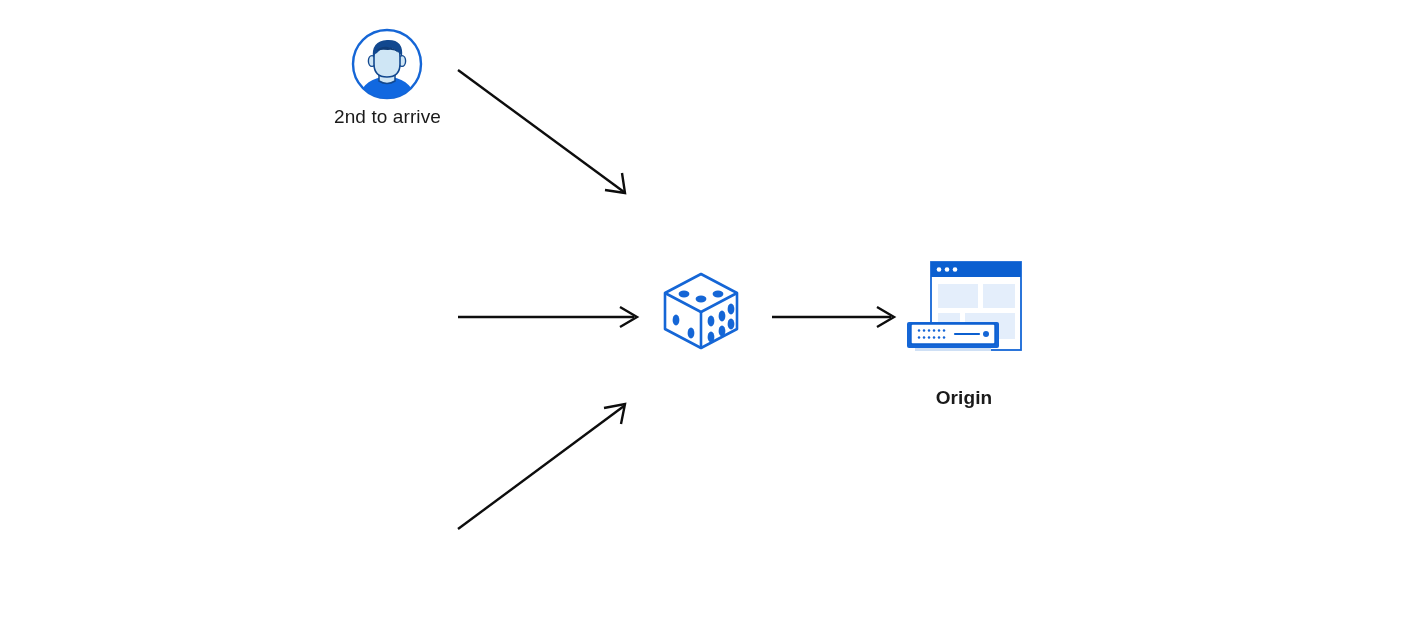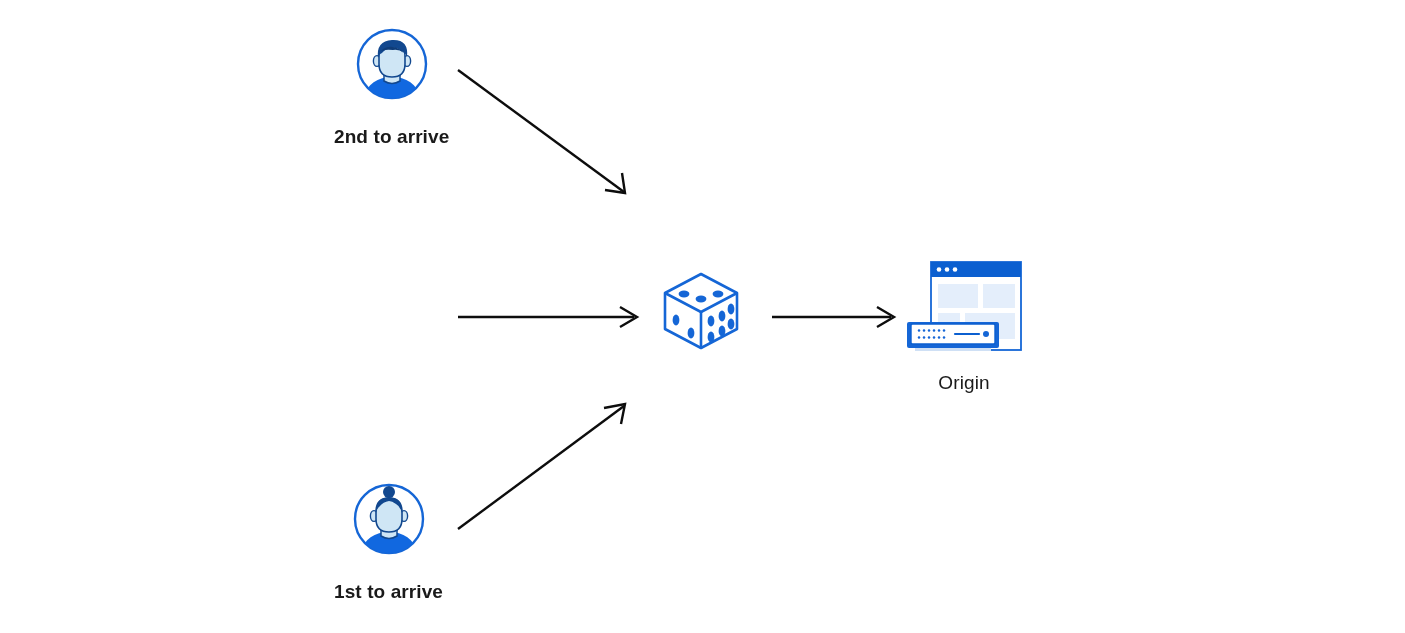--- a/index.html
+++ b/index.html
@@ -24,26 +24,26 @@
     flex-direction: column;
     align-items: center;
   }
   .node-label {
     font-size: 19px;
     color: #1a1a1a;
     letter-spacing: 0.1px;
     white-space: nowrap;
     line-height: 1;
   }
-  .avatar-node .node-label { margin-top: 26px; font-weight: bold; }
+  .avatar-node .node-label { margin-top: 6px; }
 
   .avatar-wrap { width: 74px; height: 74px; }
   .dice-wrap   { width: 84px; height: 84px; }
   .origin-wrap { width: 118px; height: 100px; }
-  .origin-node .node-label { margin-top: 13px; }
+  .origin-node .node-label { margin-top: 28px; font-weight: bold; }
 
   .arrow-layer {
     position: absolute;
     left: 0; top: 0;
     width: 1405px;
     height: 633px;
     pointer-events: none;
   }
   svg { display: block; overflow: visible; }
 </style>
@@ -99,43 +99,20 @@
 
           <path d="M23 31 Q21 14 37 13 Q54 12 52 30 Q50 25 46 24 Q42 20 36 21 Q30 22 27 26 Q24 27 23 31 Z" fill="#12488f"></path>
           <path d="M26 24 Q31 19 38 20 Q45 21 49 26 Q44 22 38 23 Q31 22 26 24 Z" fill="#0f3c78"></path>
         </g>
       </svg>
     </div>
     <div class="node-label">2nd to arrive</div>
   </div>
 
 
-  <div class="node avatar-node" style="left:334px; top:482px;">
-    <div class="avatar-wrap">
-      <svg width="74" height="74" viewBox="0 0 74 74">
-        <defs>
-          <clipPath id="clipC">
-              <circle cx="37" cy="37" r="34"></circle>
-            </clipPath>
-        </defs>
-        <circle cx="37" cy="37" r="34" fill="#ffffff" stroke="#1566d6" stroke-width="2.4"></circle>
-        <g clip-path="url(#clipC)">
-          <path d="M8 74 C10 58 22 50 37 50 C52 50 64 58 66 74 Z" fill="#1168e0"></path>
-          <path d="M29 42 L29 54 Q37 59 45 54 L45 42 Z" fill="#cfe6f5" stroke="#12488f" stroke-width="1.5"></path>
-          <ellipse cx="22" cy="34" rx="3.6" ry="5.4" fill="#cfe6f5" stroke="#12488f" stroke-width="1.4"></ellipse>
-          <ellipse cx="52" cy="34" rx="3.6" ry="5.4" fill="#cfe6f5" stroke="#12488f" stroke-width="1.4"></ellipse>
-          <path d="M24 30 Q24 16 37 16 Q50 16 50 30 L50 37 Q50 50 37 50 Q24 50 24 37 Z" fill="#cfe6f5" stroke="#12488f" stroke-width="1.6"></path>
-
-          <circle cx="37" cy="10" r="6" fill="#12488f"></circle>
-          <path d="M24 31 Q23 16 37 15 Q51 16 50 31 Q48 24 44 22 Q40 19 37 19 Q31 20 28 24 Q25 26 24 31 Z" fill="#12488f"></path>
-        </g>
-      </svg>
-    </div>
-    <div class="node-label">1st to arrive</div>
-  </div>
 
   <div class="node" style="left:659px; top:268px;">
     <div class="dice-wrap">
       <svg width="84" height="84" viewBox="0 0 84 84">
         <g fill="none" stroke="#1566d6" stroke-width="2.6" stroke-linejoin="round">
 
           <polygon points="42,6 78,25 78,61 42,80 6,61 6,25" fill="#ffffff"></polygon>
           <polyline points="6,25 42,44 78,25"></polyline>
           <line x1="42" y1="44" x2="42" y2="80"></line>
         </g>

